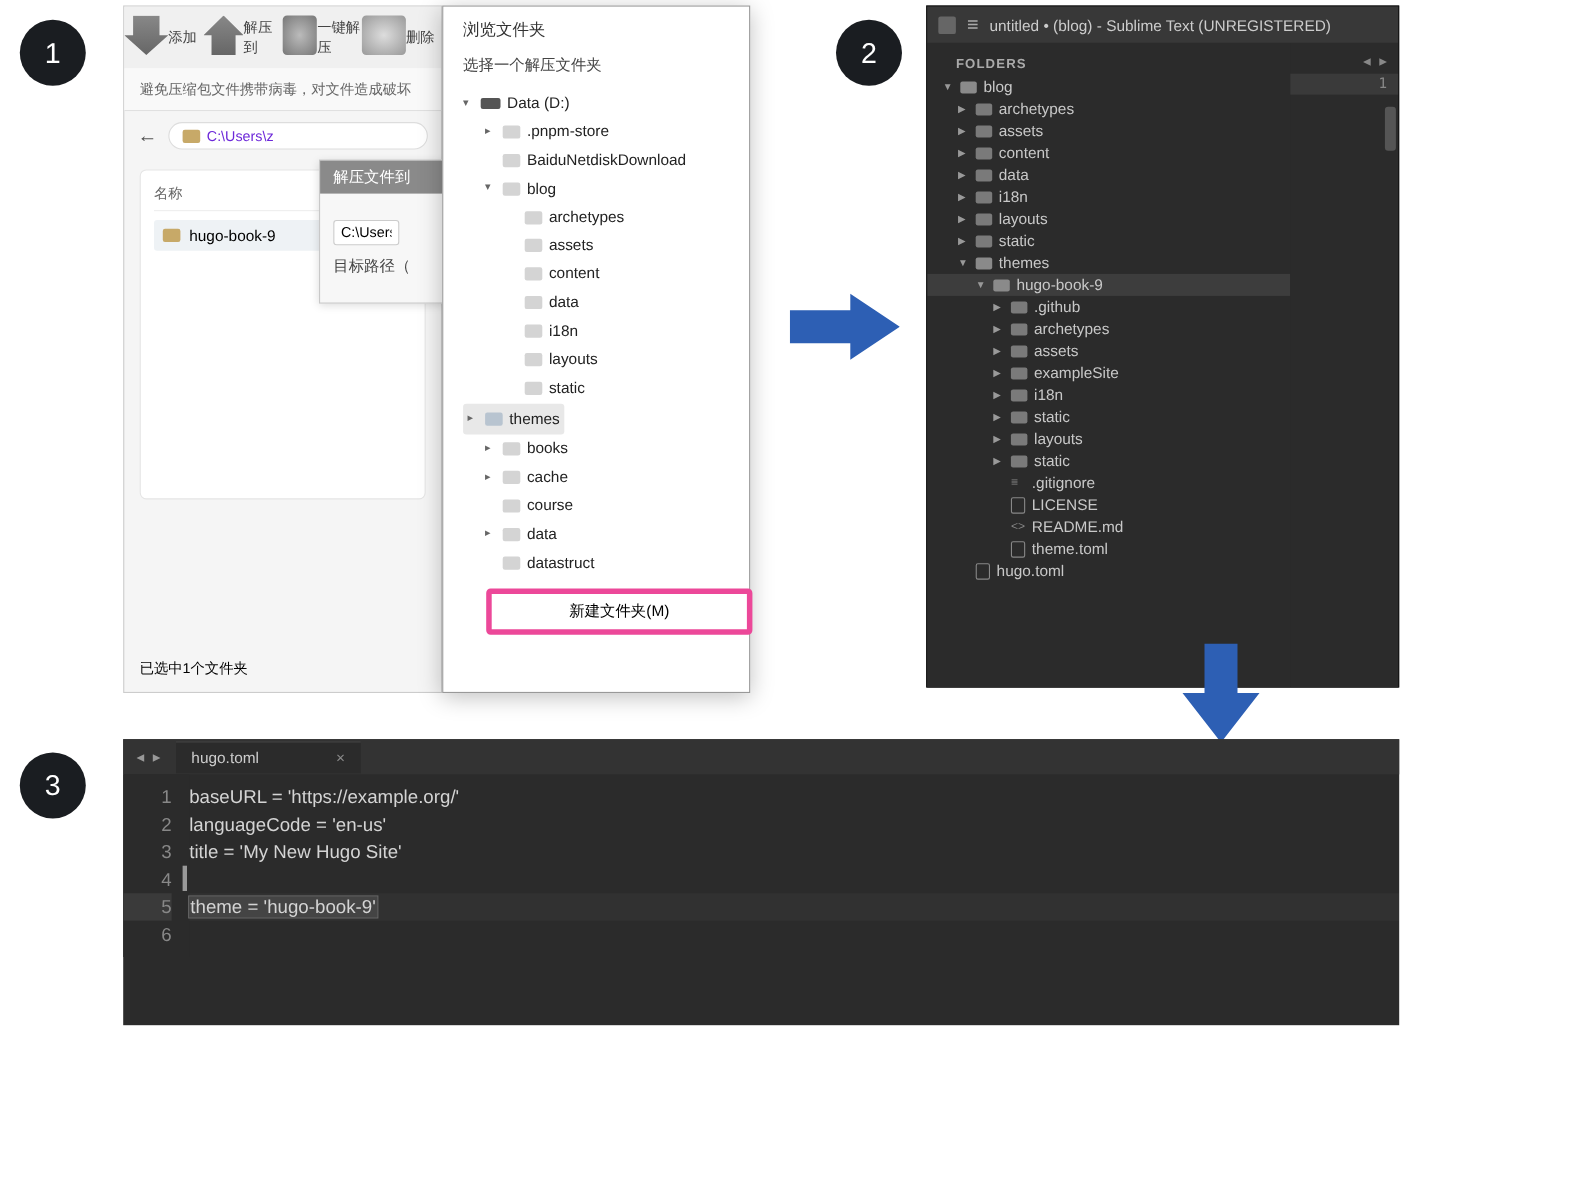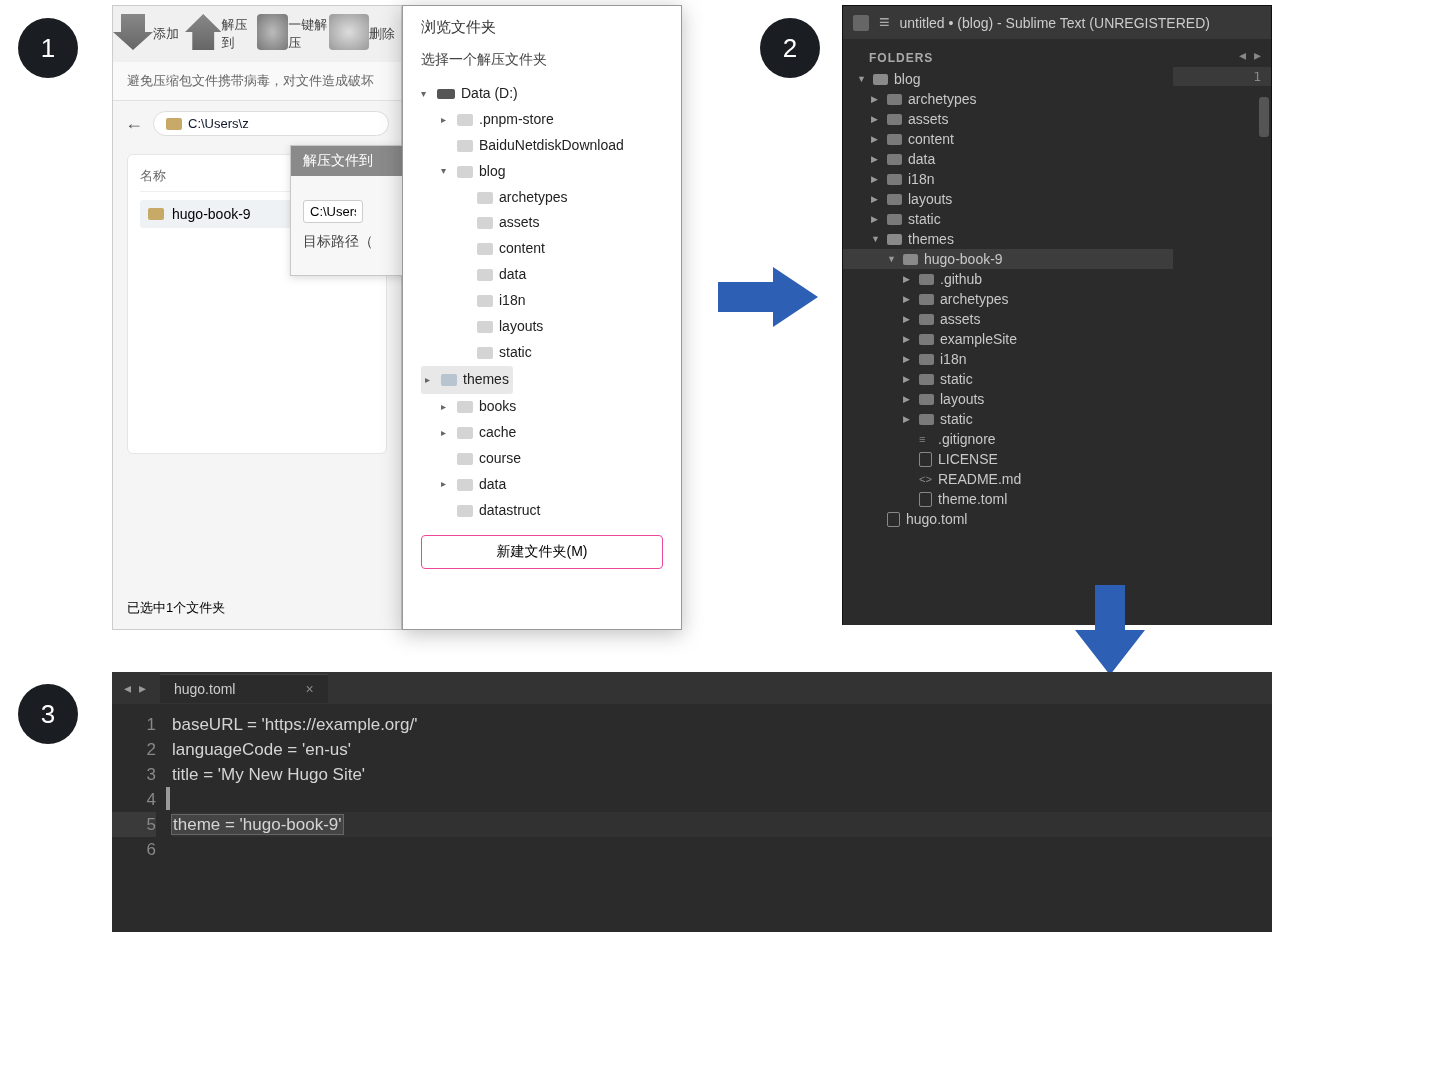--- a/index.html
+++ b/index.html
@@ -14,21 +14,21 @@
   .toolbtn { display: flex; flex-direction: row; align-items: center; width: 72px; cursor: pointer; }
   .toolbtn .ticon { width: 40px; height: 36px; border-radius: 4px; margin-bottom: 4px; }
   .toolbtn .tlabel { font-size: 13px; color: #444; }
   .ic-add { background: linear-gradient(#888,#666); clip-path: polygon(20% 0,80% 0,80% 50%,100% 50%,50% 100%,0 50%,20% 50%); }
   .ic-ext { background: linear-gradient(#888,#666); clip-path: polygon(50% 0,100% 50%,80% 50%,80% 100%,20% 100%,20% 50%,0 50%); }
   .ic-ex1 { background: radial-gradient(#bbb,#777); border-radius:6px;}
   .ic-del { background: radial-gradient(#ddd,#999); border-radius: 8px 8px 12px 12px; }
   .infobar { padding: 10px 14px; font-size: 13px; color: #666; background: #f9f9f9; border-bottom: 1px solid #e0e0e0; }
   .pathrow { display:flex; align-items:center; padding:10px 12px; gap:10px; }
   .backbtn { font-size:18px; color:#555; cursor:pointer; }
-  .pathpill { flex:1; background:#fff; border:1px solid #ddd; border-radius:14px; padding:4px 12px; font-size:13px; color:#0f172a; display:flex; align-items:center; gap:6px; }
+  .pathpill { flex:1; background:#fff; border:1px solid #ddd; border-radius:14px; padding:4px 12px; font-size:13px; color:#6d28d9; display:flex; align-items:center; gap:6px; }
   .filezone { margin:8px 14px; background:#fff; border:1px solid #e5e5e5; border-radius:6px; padding:12px; min-height:300px; }
   .fzhdr { font-size:13px; color:#666; border-bottom:1px solid #eee; padding-bottom:6px; margin-bottom:8px; }
   .fitem { display:flex; align-items:center; gap:8px; padding:6px 8px; background:#eef2f5; border-radius:3px; font-size:14px; }
   .ficon { width:16px; height:12px; background:#c7a968; border-radius:2px; }
   .statbar { position:absolute; bottom:12px; left:14px; font-size:13px; color:#000000; }
   
   
   .extpop { position:absolute; left:290px; top:145px; background:#f7f7f7; border:1px solid #c8c8c8; box-shadow:0 2px 8px rgba(0,0,0,0.15); padding:0; width:115px; }
   .extpop .hdr { background:#8a8a8a; color:#fff; padding:6px 12px; font-size:14px; }
   .extpop .body { padding:14px 12px; font-size:14px; color:#444; }
@@ -41,21 +41,21 @@
   .dlgsub { padding:8px 18px 12px; font-size:14px; color:#444; }
   .tree { padding:0 18px; font-size:14px; color:#222; line-height:1.85; max-height:440px; overflow:hidden; }
   .tnode { display:flex; align-items:center; gap:6px; white-space:nowrap; }
   .tchev { width:10px; display:inline-block; color:#666; font-size:10px; }
   .tdrive { width:18px; height:10px; background:#555; border-radius:2px; display:inline-block; }
   .tfolder { width:16px; height:12px; background:#d4d4d4; border-radius:2px; display:inline-block; }
   .tfolder.sel { background:#b8c4d0; }
   .tnode.hl { background:#e8e8e8; display:inline-flex; padding:1px 4px; border-radius:3px; }
   .ind1 { padding-left:20px; } .ind2{padding-left:40px;}
   .dlgbtn { margin:14px 18px; }
-  .dlgbtn button { width:100%; padding:7px; background:#fff; border:1px solid #ec4899; border-radius:4px; font-size:14px; cursor:pointer; }
+  .dlgbtn button { width:100%; padding:7px; background:#fff; border:5px solid #ec4899; border-radius:4px; font-size:14px; cursor:pointer;margin-left:21px; }
   
   
   .arrow-r { position:absolute; left:718px; top:262px; width:100px; height:70px; }
   
   
   .panel2 { position:absolute; left:842px; top:5px; width:430px; height:620px; background:#2b2b2b; border:1px solid #111; }
   .sttitle { background:#383838; padding:6px 10px; display:flex; align-items:center; gap:10px; color:#ccc; font-size:14px; }
   .stlogo { width:16px; height:16px; background:#666; border-radius:2px; }
   .stmenu { font-size:18px; color:#aaa; cursor:pointer; }
   .stbody { display:flex; height:calc(100% - 32px); }

